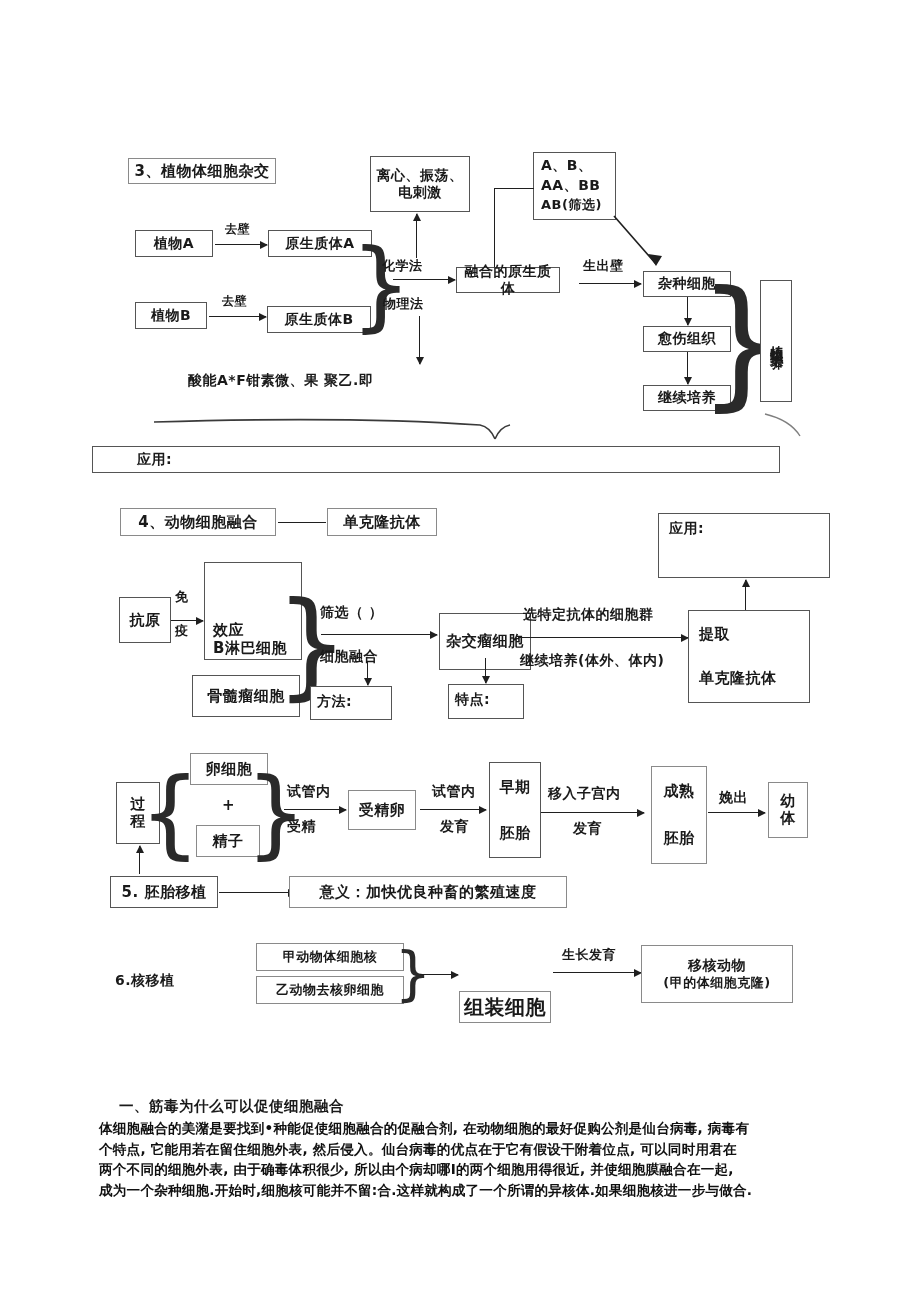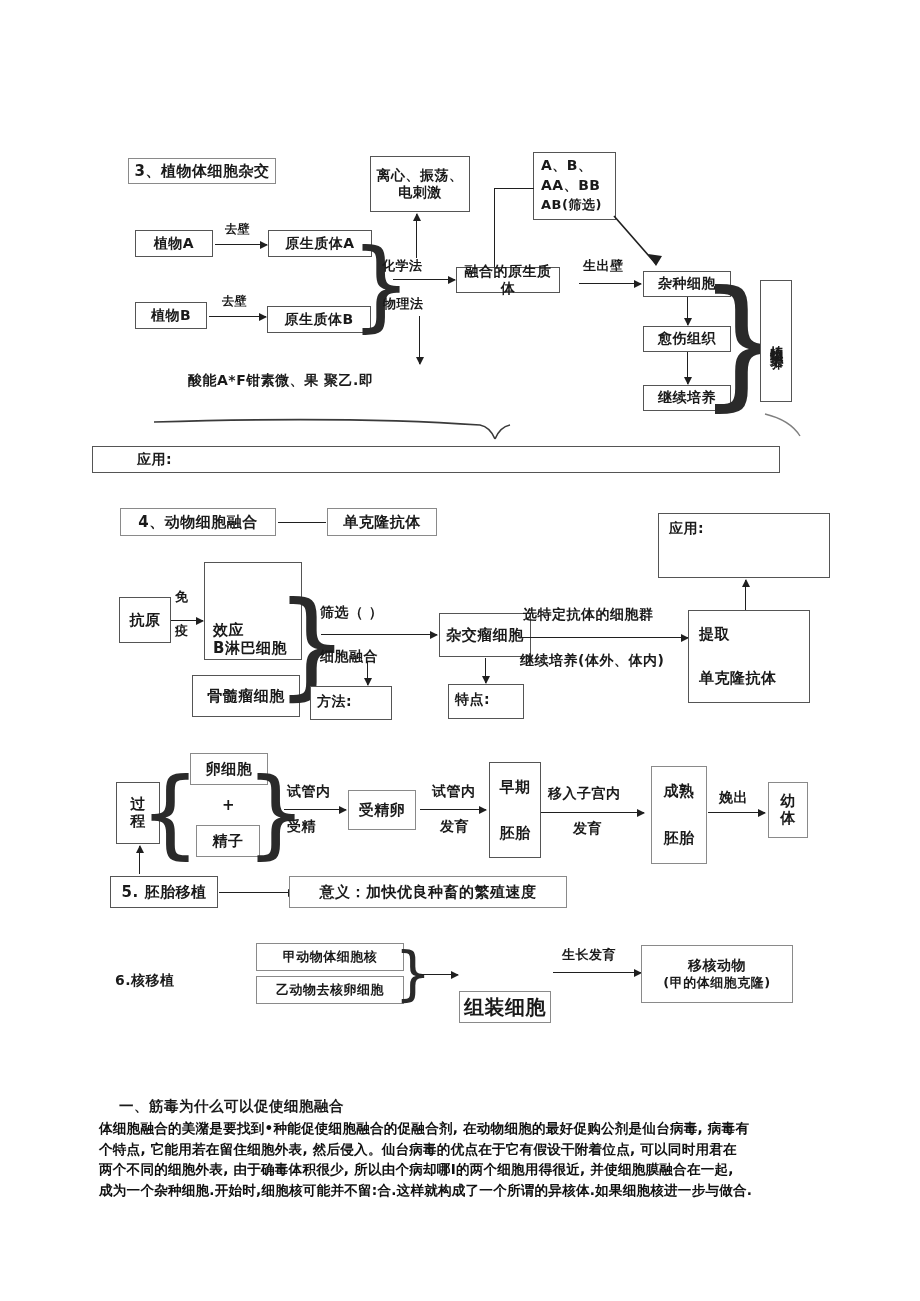--- a/index.html
+++ b/index.html
@@ -252,21 +252,21 @@
   </div>
 
   <div class="hline arrowR" style="left:321px; top:634px; width:116px;"></div>
 
   <div class="vline arrowD" style="left:367px; top:662px; height:23px;"></div>
 
   <div class="bx tl" style="left:310px; top:686px; width:82px; height:34px; font-size:14px; padding-top:6px; padding-left:6px;">
     <span>方法:</span>
   </div>
 
-  <div class="bx" style="left:439px; top:613px; width:92px; height:44px; font-size:15px;">
+  <div class="bx" style="left:439px; top:613px; width:92px; height:57px; font-size:15px;">
     <span>杂交瘤细胞</span>
   </div>
   <div class="vline arrowD" style="left:485px; top:658px; height:25px;"></div>
 
   <div class="bx tl" style="left:448px; top:684px; width:76px; height:35px; font-size:14px; padding-top:6px; padding-left:6px;">
     <span>特点:</span>
   </div>
 
   <div class="lbl" style="left:523px; top:606px; font-size:14px;">
     <span>选特定抗体的细胞群</span>

